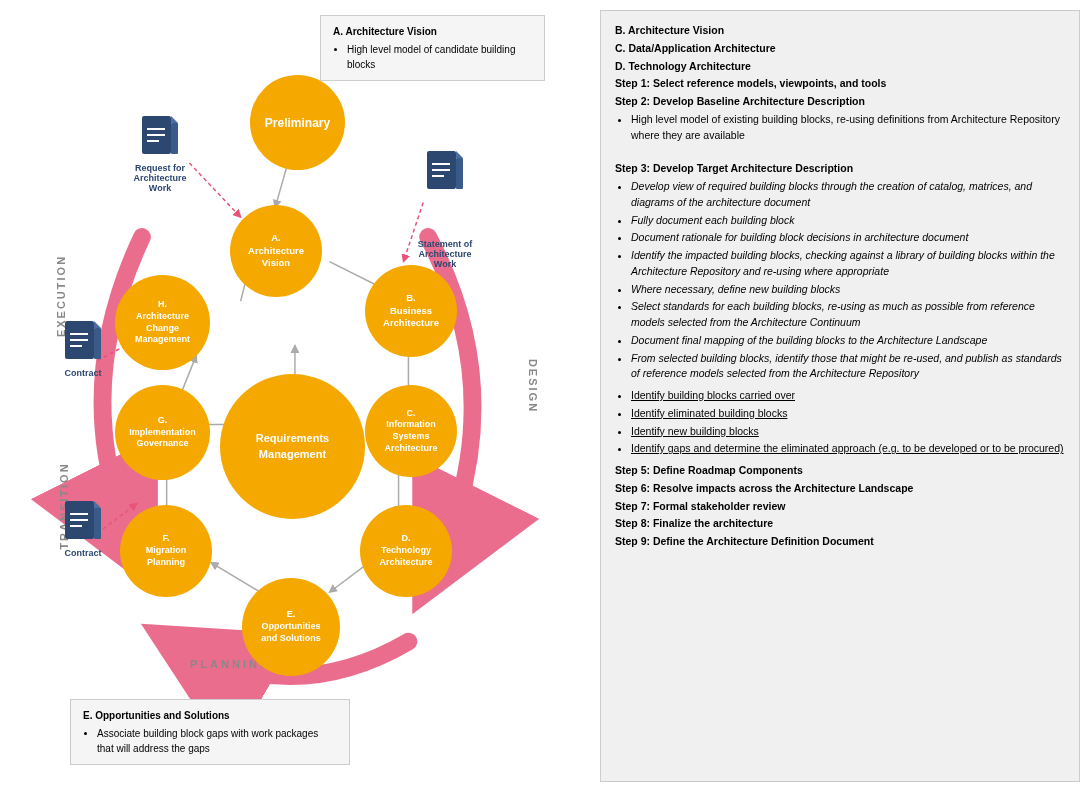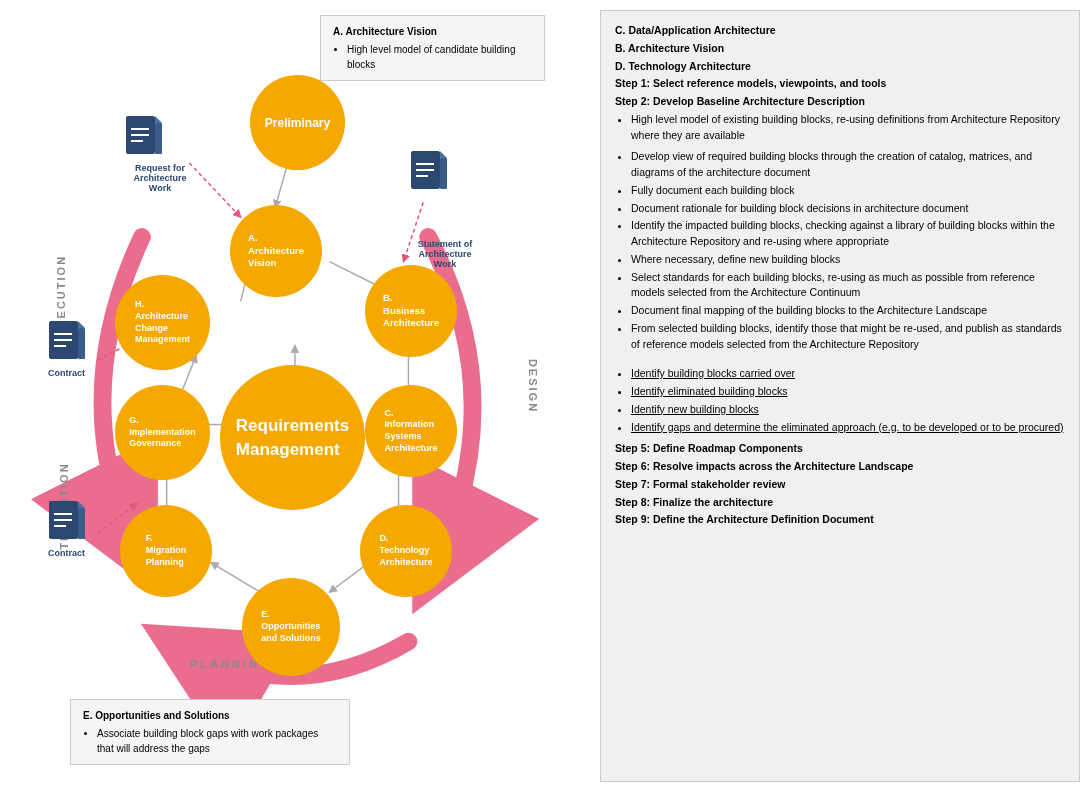--- a/index.html
+++ b/index.html
@@ -86,21 +86,21 @@
       width: 560px;
       height: 750px;
     }
     
     .circle {
       position: absolute;
       border-radius: 50%;
       display: flex;
       align-items: center;
       justify-content: center;
-      text-align: left;
+      text-align: center;
       font-weight: bold;
       color: #fff;
       cursor: default;
     }
     .circle-gold {
       background: #F5A800;
       color: #fff;
     }
     .circle-large {
       width: 130px;
@@ -110,21 +110,21 @@
     .circle-medium {
       width: 90px;
       height: 90px;
       font-size: 10px;
     }
     
     .doc-icon {
       position: absolute;
       display: flex;
       flex-direction: column;
-      align-items: flex-start;
+      align-items: center;
       font-size: 9px;
       font-weight: bold;
       color: #2c4770;
       text-align: center;
       width: 70px;
     }
     .doc-icon svg {
       width: 38px;
       height: 46px;
     }
@@ -281,21 +281,21 @@
 Governance</span>
       </div>
 
       <div class="circle circle-gold circle-medium" style="left:105px; top:265px; width:95px; height:95px; font-size:9px;">
         <span style="white-space:pre-line; line-height:1.3;">H.
 Architecture
 Change
 Management</span>
       </div>
 
-      <div class="circle circle-gold circle-large" style="left:210px; top:355px; width:145px; height:145px; font-size:17px; font-weight:bold;">
+      <div class="circle circle-gold circle-large" style="left:210px; top:364px; width:145px; height:145px; font-size:11px; font-weight:bold;">
         <span style="white-space:pre-line; line-height:1.4;">Requirements
 Management</span>
       </div>
 
       <div class="doc-icon" style="left:115px; top:105px;">
         <svg viewBox="0 0 38 46" xmlns="http://www.w3.org/2000/svg">
           <rect x="1" y="1" width="29" height="38" fill="#2c4770" rx="2"></rect>
           <polygon points="30,1 37,8 30,8" fill="#4a6fa5"></polygon>
           <rect x="30" y="8" width="7" height="31" fill="#3a5a8a" rx="1"></rect>
           <line x1="6" y1="14" x2="24" y2="14" stroke="white" stroke-width="2"></line>
@@ -354,29 +354,30 @@
         <div class="cb-title">E. Opportunities and Solutions</div>
         <ul>
           <li>Associate building block gaps with work packages that will address the gaps</li>
         </ul>
       </div>
 
     </div>
   </div>
 
   <div class="right-panel">
+    <p class="section-title">B. Architecture Vision</p>
     <p class="section-title">C. Data/Application Architecture</p>
-    <p class="section-title">B. Architecture Vision</p>
     <p class="section-title">D. Technology Architecture</p>
     <p class="section-title">Step 1: Select reference models, viewpoints, and tools</p>
     <p class="section-title">Step 2: Develop Baseline Architecture Description</p>
-    <ul style="margin-bottom:6px;">
+    <ul style="margin-bottom:18px;">
       <li>High level model of existing building blocks, re-using definitions from Architecture Repository where they are available</li>
     </ul>
-    <ul style="margin-bottom:14px;">
+    <p class="section-title">Step 3: Develop Target Architecture Description</p>
+    <ul style="margin-bottom:6px;font-style:italic;">
       <li>Develop view of required building blocks through the creation of catalog, matrices, and diagrams of the architecture document</li>
       <li>Fully document each building block</li>
       <li>Document rationale for building block decisions in architecture document</li>
       <li>Identify the impacted building blocks, checking against a library of building blocks within the Architecture Repository and re-using where appropriate</li>
       <li>Where necessary, define new building blocks</li>
       <li>Select standards for each building blocks, re-using as much as possible from reference models selected from the Architecture Continuum</li>
       <li>Document final mapping of the building blocks to the Architecture Landscape</li>
       <li>From selected building blocks, identify those that might be re-used, and publish as standards of reference models selected from the Architecture Repository</li>
     </ul>
     <ul style="margin-bottom:6px;text-decoration:underline;">

